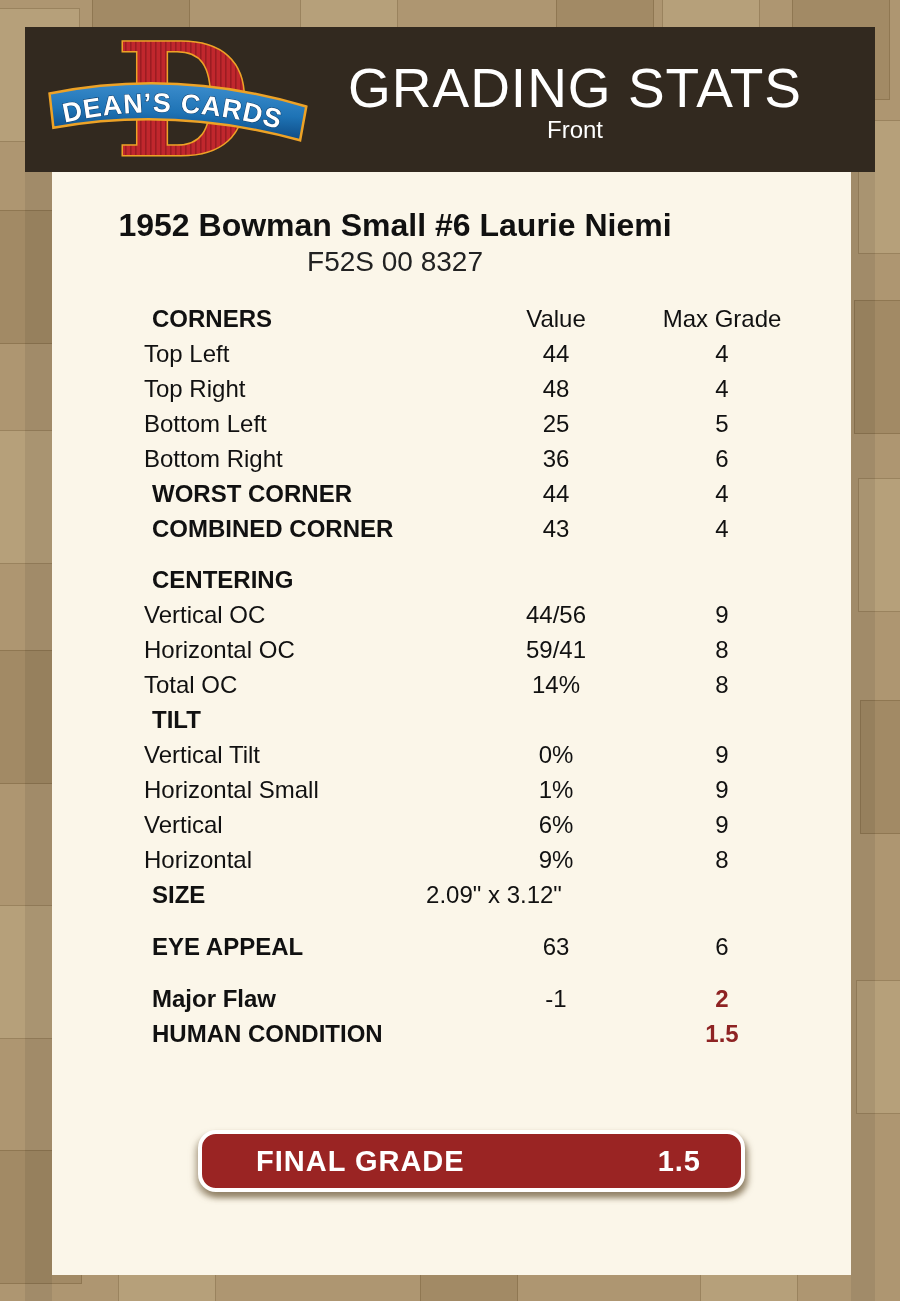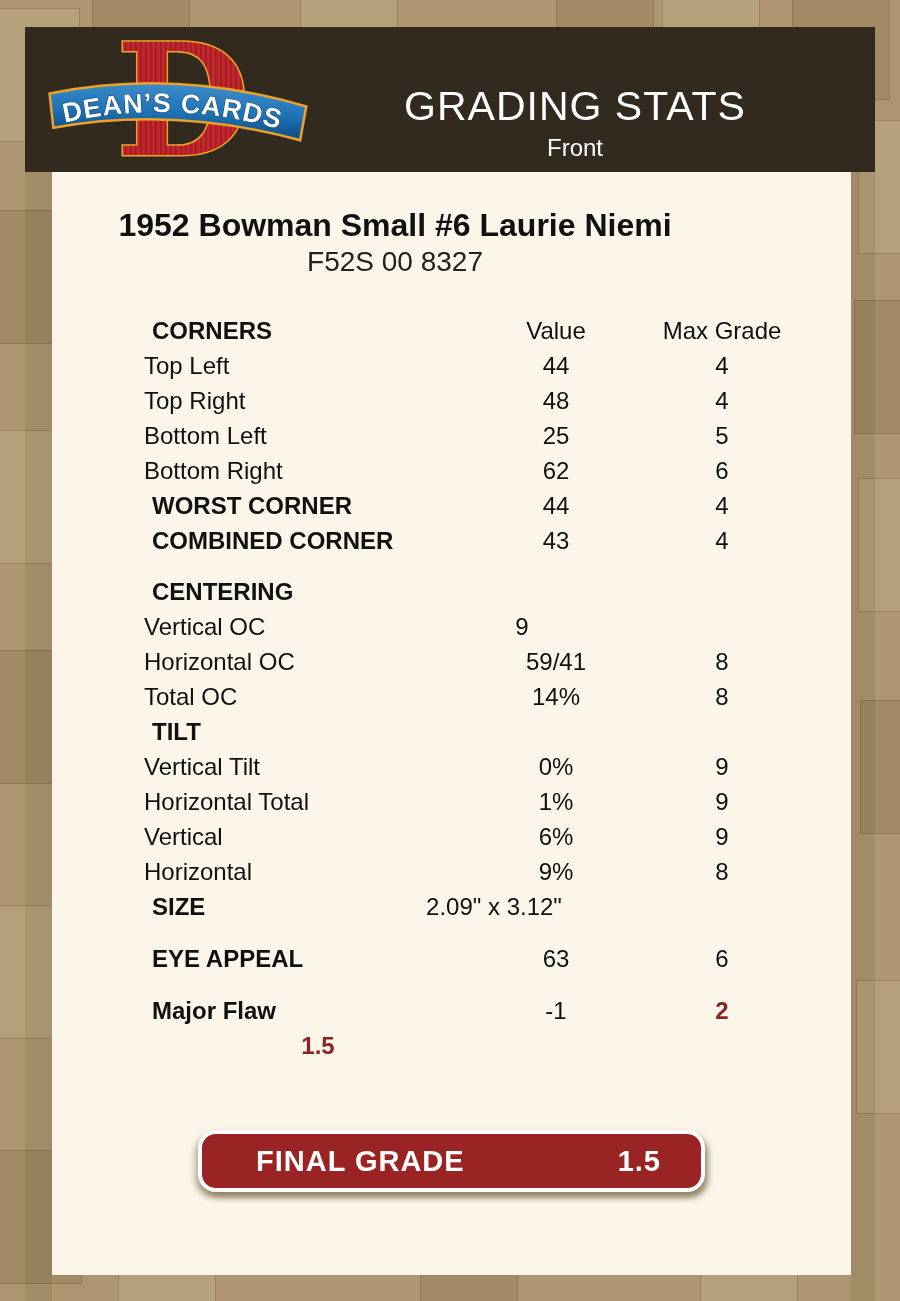--- a/index.html
+++ b/index.html
@@ -21,49 +21,49 @@
   .header{
     position:absolute;left:25px;top:27px;width:850px;height:145px;
     background:#32291f;
   }
   .logo{position:absolute;left:20px;top:5px;width:265px;height:135px;}
   .head-text{
     position:absolute;left:270px;top:0;width:560px;height:145px;
     text-align:center;color:#ffffff;
   }
   .head-title{
-    padding-top:56px;font-size:41px;line-height:46px;letter-spacing:1px;
+    padding-top:38px;font-size:55px;line-height:46px;letter-spacing:1px;
     font-weight:normal;white-space:nowrap;
   }
   .head-sub{font-size:24px;line-height:38px;}
 
   
   .panel{
     position:absolute;left:52px;top:172px;width:799px;height:1103px;
     background:#fbf6e9;color:#111;
   }
   .titles{margin-top:38px;width:686px;text-align:center;}
   .card-title{font-size:32px;line-height:30px;font-weight:bold;}
   .card-code{font-size:28px;line-height:30px;margin-top:7px;color:#222;}
 
-  .grade-table{margin-top:36px;}
+  .grade-table{margin-top:24px;}
   .trow{display:flex;align-items:center;height:35px;font-size:24px;white-space:nowrap;}
   .c1{width:404px;box-sizing:border-box;padding-left:92px;}
   .c1.sec{padding-left:100px;font-weight:bold;}
   .c2{width:200px;text-align:center;}
   .c2.widecell{width:324px;margin-left:-124px;}
   .c3{width:132px;text-align:center;}
   .bold{font-weight:normal;}
   .red{color:#8e2323;font-weight:bold;}
   .gap16{margin-top:16px;}
   .gap17{margin-top:17px;}
 
   
   .final-btn{
-    position:absolute;left:146px;top:958px;width:507px;height:62px;
+    position:absolute;left:146px;top:958px;width:547px;height:62px;
     box-sizing:border-box;border:4px solid #ffffff;border-radius:18px;
     background:#9a2423;
     box-shadow:3px 5px 6px rgba(140,124,96,.9), -3px 5px 6px rgba(140,124,96,.55);
     display:flex;align-items:center;justify-content:space-between;
     padding:0 40px 0 54px;color:#fff;font-weight:bold;font-size:29px;
     letter-spacing:1px;cursor:default;
   }
 </style>
 </head>
 <body>
@@ -145,41 +145,42 @@
       <div class="c2">48</div>
       <div class="c3">4</div>
     </div>
     <div class="trow">
       <div class="c1">Bottom Left</div>
       <div class="c2">25</div>
       <div class="c3">5</div>
     </div>
     <div class="trow">
       <div class="c1">Bottom Right</div>
-      <div class="c2">62</div>
+      <div class="c2">36</div>
       <div class="c3">6</div>
     </div>
     <div class="trow">
       <div class="c1 sec">WORST CORNER</div>
       <div class="c2">44</div>
       <div class="c3">4</div>
     </div>
     <div class="trow">
       <div class="c1 sec">COMBINED CORNER</div>
       <div class="c2">43</div>
       <div class="c3">4</div>
     </div>
 
     <div class="trow gap16">
       <div class="c1 sec">CENTERING</div>
       <div class="c2"></div>
       <div class="c3"></div>
     </div>
     <div class="trow">
       <div class="c1">Vertical OC</div>
+      <div class="c2">44/56</div>
       <div class="c3">9</div>
     </div>
     <div class="trow">
       <div class="c1">Horizontal OC</div>
       <div class="c2">59/41</div>
       <div class="c3">8</div>
     </div>
     <div class="trow">
       <div class="c1">Total OC</div>
       <div class="c2">14%</div>
@@ -189,21 +190,21 @@
       <div class="c1 sec">TILT</div>
       <div class="c2"></div>
       <div class="c3"></div>
     </div>
     <div class="trow">
       <div class="c1">Vertical Tilt</div>
       <div class="c2">0%</div>
       <div class="c3">9</div>
     </div>
     <div class="trow">
-      <div class="c1">Horizontal Total</div>
+      <div class="c1">Horizontal Small</div>
       <div class="c2">1%</div>
       <div class="c3">9</div>
     </div>
     <div class="trow">
       <div class="c1">Vertical</div>
       <div class="c2">6%</div>
       <div class="c3">9</div>
     </div>
     <div class="trow">
       <div class="c1">Horizontal</div>
@@ -221,20 +222,21 @@
       <div class="c2">63</div>
       <div class="c3">6</div>
     </div>
 
     <div class="trow gap17">
       <div class="c1 sec">Major Flaw</div>
       <div class="c2">-1</div>
       <div class="c3 red">2</div>
     </div>
     <div class="trow">
+      <div class="c1 sec">HUMAN CONDITION</div>
       <div class="c2"></div>
       <div class="c3 red">1.5</div>
     </div>
   </div>
 
   <div class="final-btn">
     <span>FINAL GRADE</span>
     <span>1.5</span>
   </div>
 </div>

